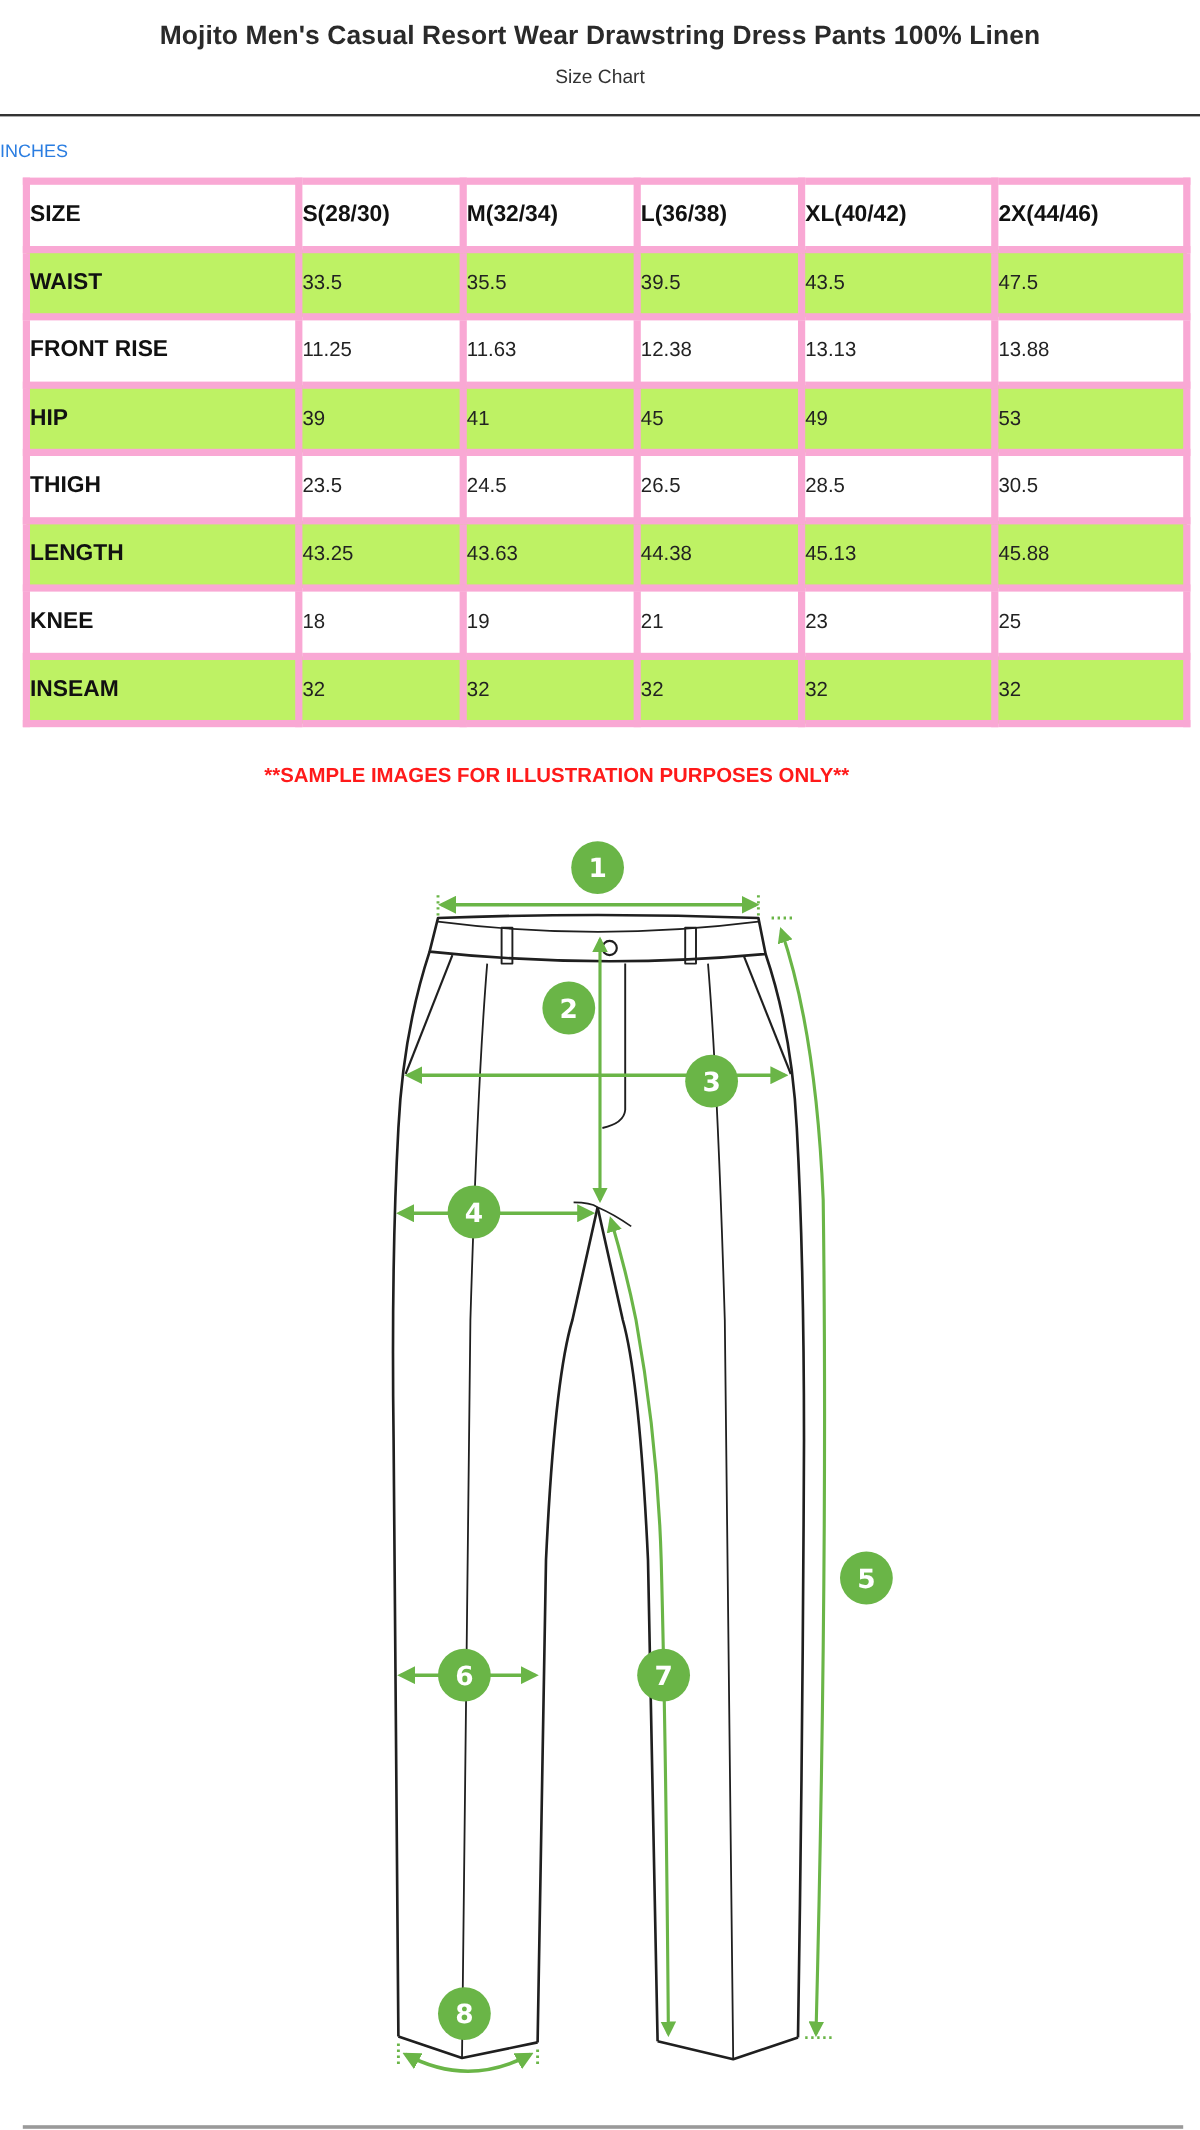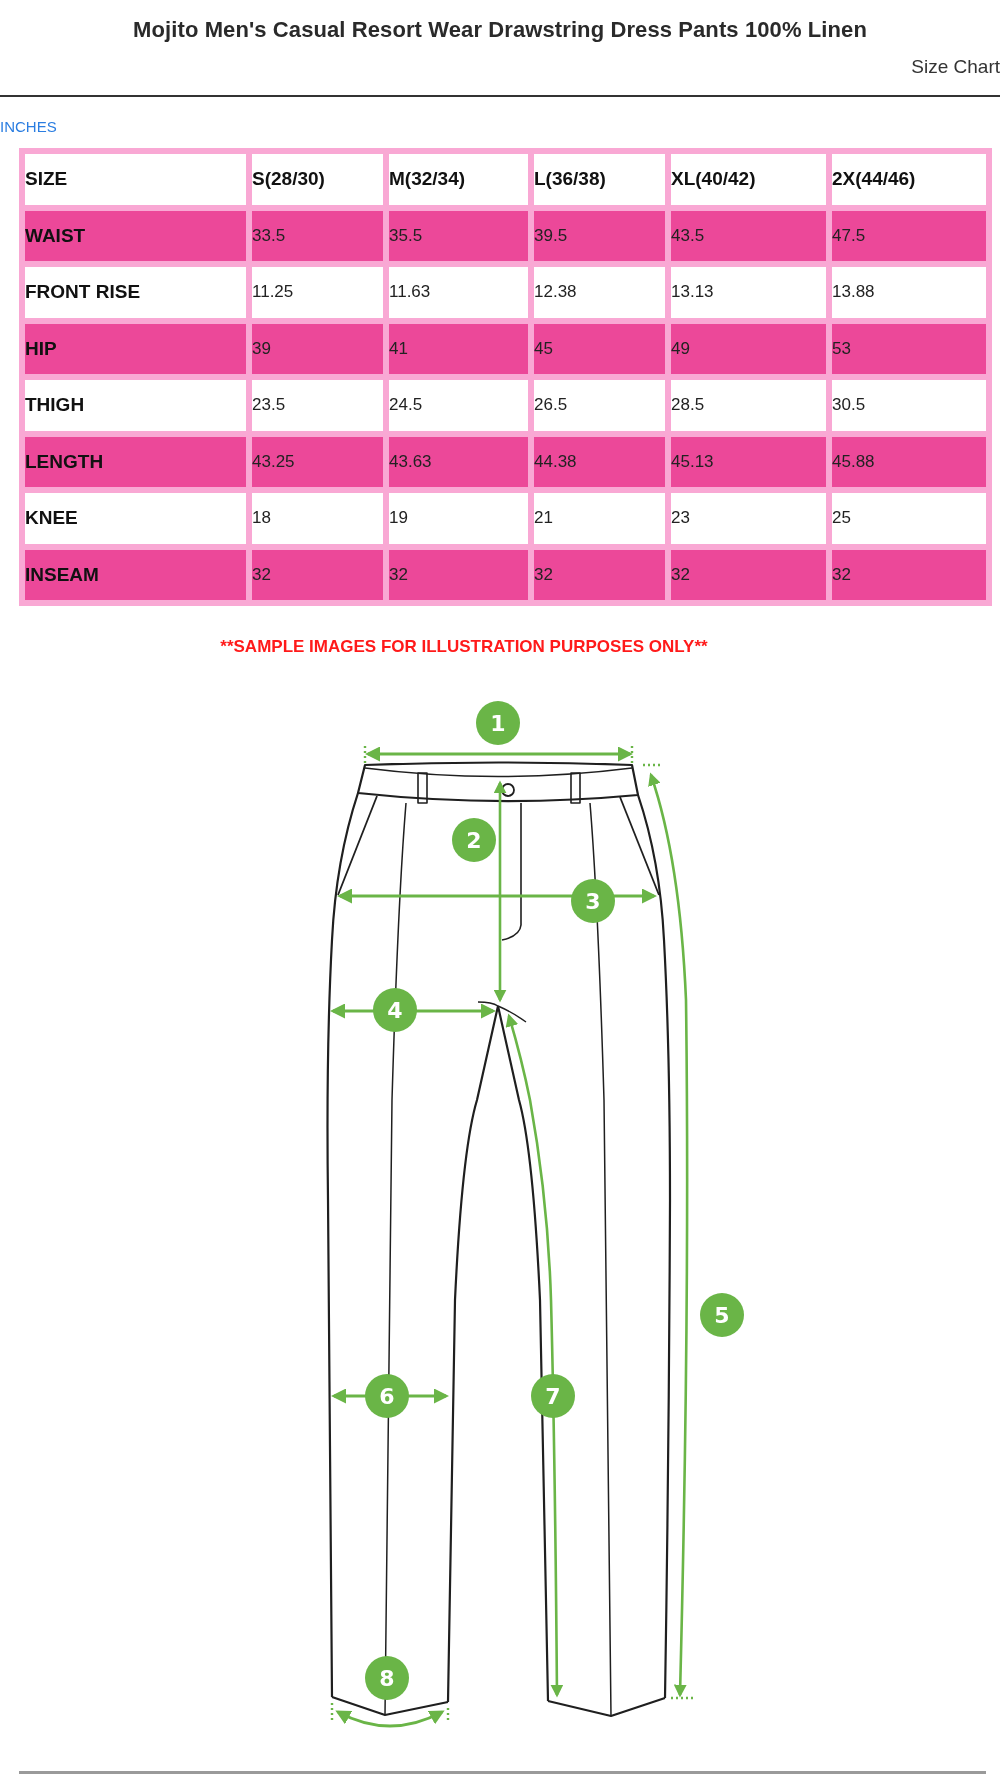--- a/index.html
+++ b/index.html
@@ -1,29 +1,29 @@
 <!DOCTYPE html>
 <html><head>
   <meta charset="utf-8">
   <style>
     html, body { margin: 0; padding: 0; background: #ffffff; }
     body { width: 1000px; height: 1775px; position: relative; overflow: hidden;
            font-family: "Liberation Sans", "DejaVu Sans", sans-serif; color: #222; }
     .title { position: absolute; left: 0; top: 17px; width: 1000px; text-align: center;
              font-size: 22px; font-weight: bold; color: #2a2a2a; letter-spacing: 0.1px; }
-    .subtitle { position: absolute; left: 0; top: 56px; width: 1000px; text-align: right;
-                font-size: 19px; color: #333; }
+    .subtitle { position: absolute; left: 0; top: 56px; width: 1000px; text-align: center;
+                font-size: 16px; color: #333; }
     .top-rule { position: absolute; left: 0; top: 95px; width: 1000px; height: 2px; background: #333; }
     .units { position: absolute; left: 0; top: 118px; width: 950px; text-align: left;
              font-size: 15px; color: #2a7de1; }
     table.size-table { position: absolute; left: 19px; top: 148px; width: 967px;
                        border-collapse: collapse; table-layout: fixed; }
     table.size-table td { border: 6px solid #f9a8d4; height: 50.5px; padding: 0;
                           text-align: left; vertical-align: middle; font-size: 17px; color: #222; }
-    table.size-table tr.shade td { background: #ec4899; }
+    table.size-table tr.shade td { background: #bef264; }
     table.size-table td.rowhead, table.size-table tr.header td { font-weight: bold; font-size: 19px; color: #111; }
     .notice { position: absolute; left: 0; top: 637px; width: 928px; text-align: center;
               font-size: 17px; font-weight: bold; color: #ff1a1a; }
     svg.diagram { position: absolute; left: 0; top: 0; }
     .badge-text { font-family: "DejaVu Sans", sans-serif; font-weight: bold; font-size: 22px; fill: #ffffff; }
     .bottom-rule { position: absolute; left: 19px; top: 1771px; width: 967px; height: 3px; background: #9a9a9a; }
   </style>
 </head>
 <body>
 

